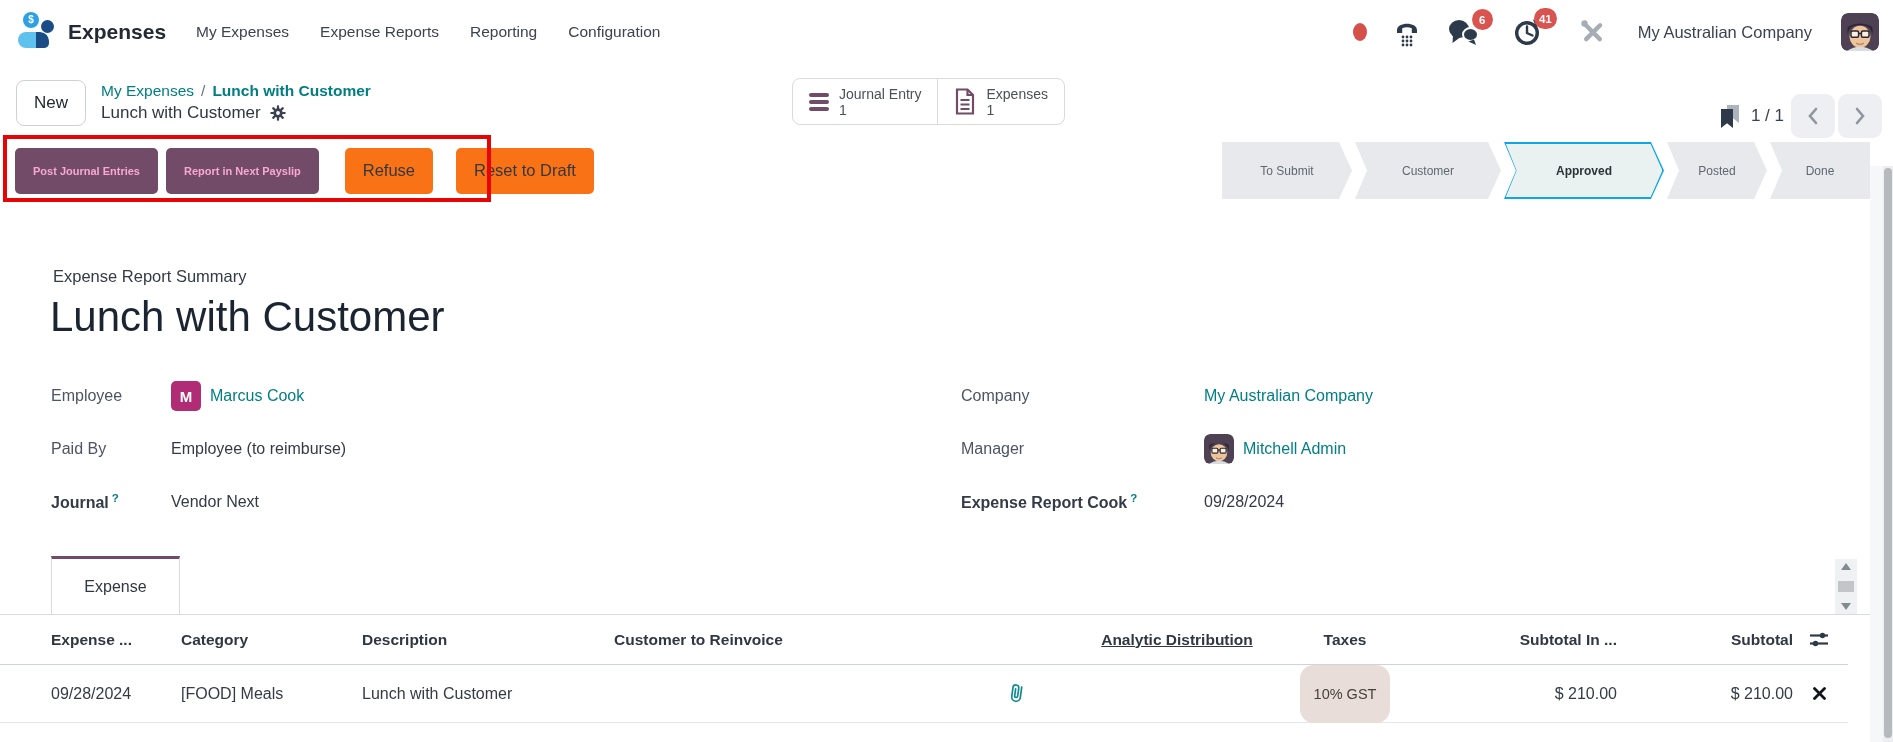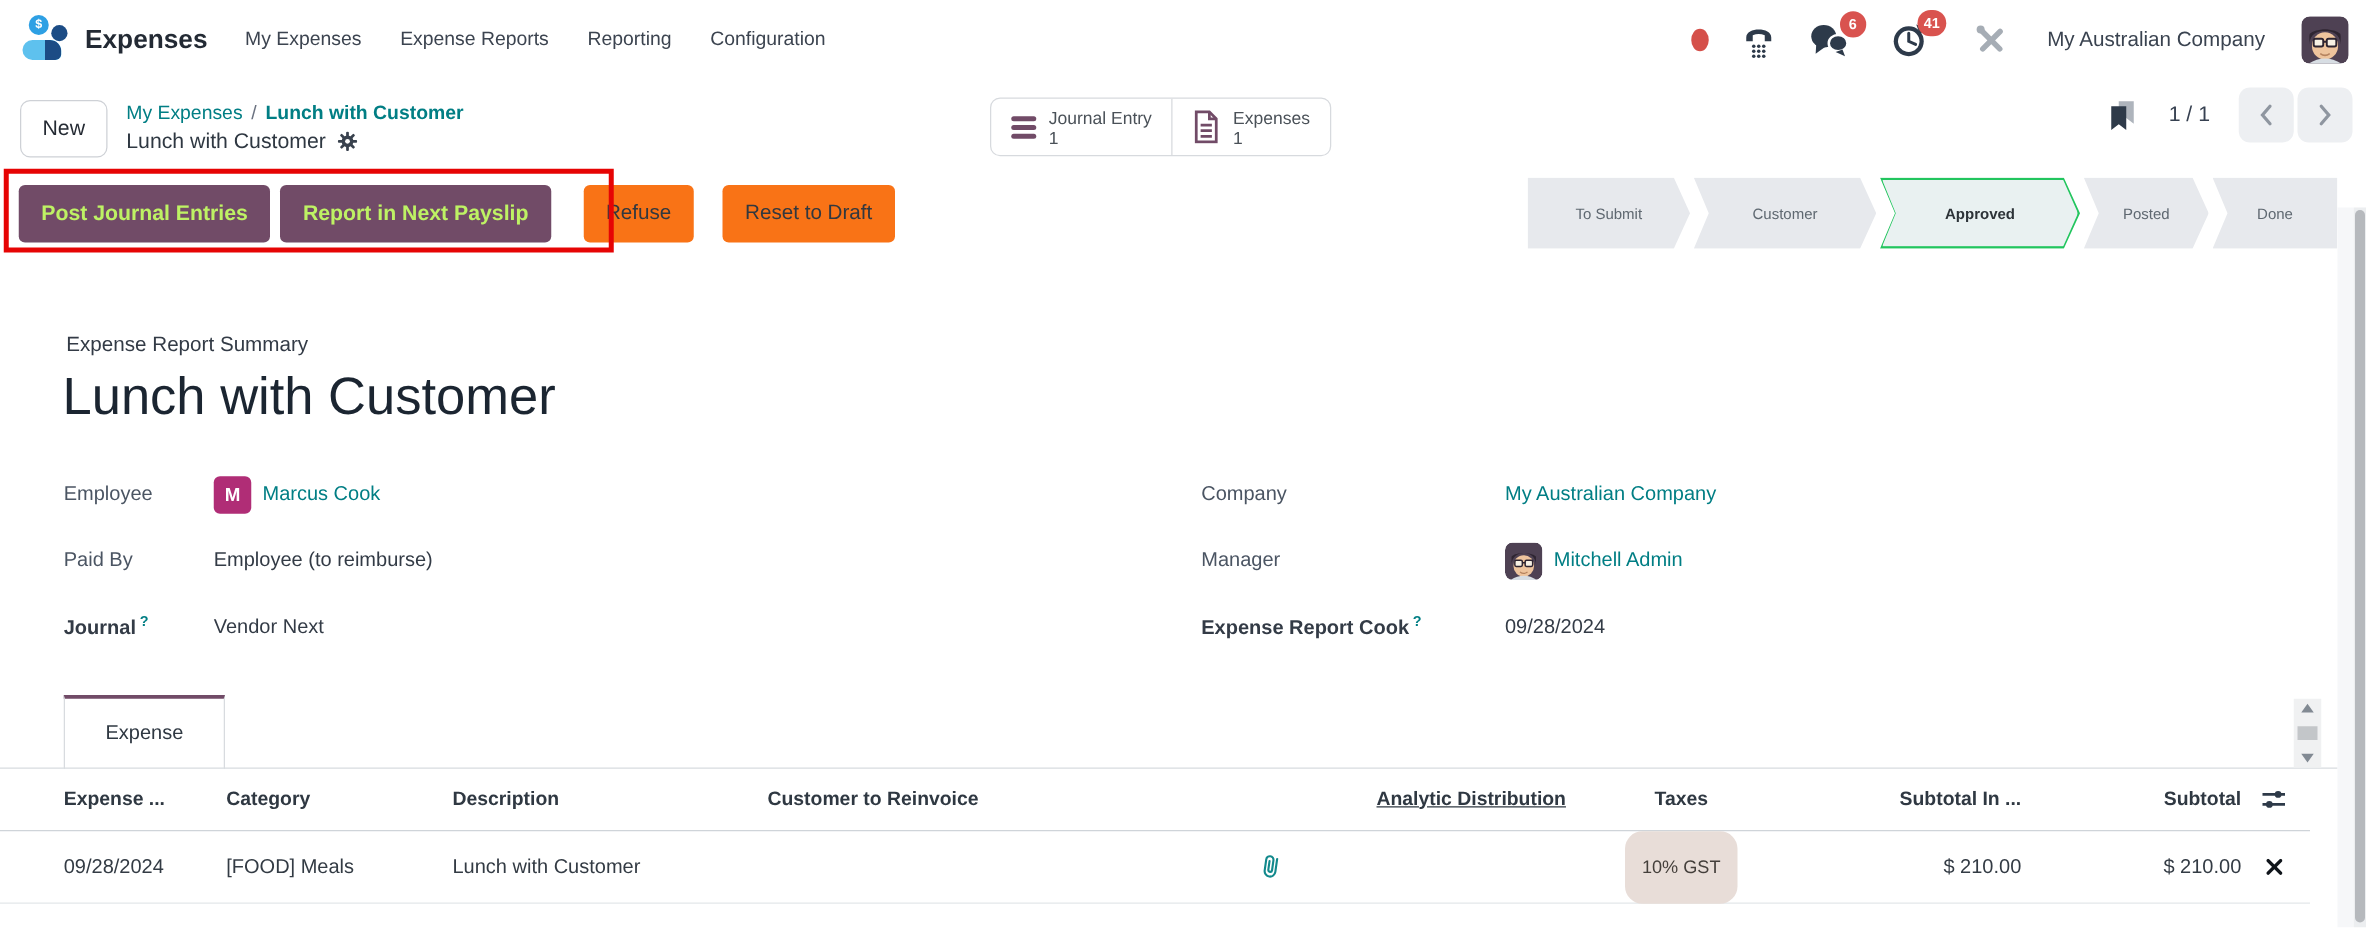--- a/index.html
+++ b/index.html
@@ -35,37 +35,37 @@
   .crumb-current { color:#017e84; font-weight:600; }
   .crumb-line2 { font-size:17px; color:#2f3842; line-height:24px; display:flex; align-items:center; gap:9px; }
   .stat-group { position:absolute; left:792px; top:14px; height:47px; display:flex; border:1px solid #d7dade; border-radius:8px; background:#fff; overflow:hidden; }
   .stat-btn { display:flex; align-items:center; gap:10px; padding:0 16px; cursor:pointer; }
   .stat-btn + .stat-btn { border-left:1px solid #d7dade; }
   .stat-text { display:flex; flex-direction:column; justify-content:center; }
   .stat-label { font-size:14px; color:#4a5158; line-height:16px; }
   .stat-value { font-size:14px; color:#4a5158; line-height:16px; }
   .bars-icon { display:flex; flex-direction:column; gap:3px; }
   .bars-icon i { display:block; width:20px; height:4px; border-radius:2px; background:#714B67; }
-  .cp-right { position:absolute; right:11px; top:6px; display:flex; align-items:center; gap:23px; }
+  .cp-right { position:absolute; right:11px; top:30px; display:flex; align-items:center; gap:7px; }
   .pager-text { font-size:17px; color:#374151; cursor:pointer; }
   .pager-btns { display:flex; gap:3px; }
   .pager-btn { width:44px; height:44px; border:none; border-radius:9px; background:#edeff2; display:flex; align-items:center; justify-content:center; cursor:pointer; }
 
   
   .action-row { position:relative; height:57px; display:flex; align-items:center; background:#fff; }
-  .btn-primary { height:46px; padding:0 18px; background:#714B67; border:none; border-radius:5px; color:#bef264; font-size:17px; font-weight:600; cursor:pointer; font-family:inherit; }
+  .btn-primary { height:46px; padding:0 18px; background:#714B67; border:none; border-radius:5px; color:#f9a8d4; font-size:11px; font-weight:600; cursor:pointer; font-family:inherit; }
   .btn-secondary { height:46px; padding:0 18px; background:#f97316; border:none; border-radius:5px; color:#32383f; font-size:16.5px; cursor:pointer; font-family:inherit; }
   .annotation-box { position:absolute; left:3px; top:-7px; width:488px; height:67px; border:4px solid #e60404; z-index:20; pointer-events:none; }
   .statusbar { position:absolute; left:1222px; top:0; width:648px; height:100%; display:flex; background:#fff; }
   .step { position:relative; display:flex; align-items:center; justify-content:center; background:#e7e9ed; color:#5f6871; font-size:12px; cursor:pointer;
           clip-path:polygon(0 0, calc(100% - 13px) 0, 100% 50%, calc(100% - 13px) 100%, 0 100%, 12px 50%); margin-left:3px; }
   .step:first-child { clip-path:polygon(0 0, calc(100% - 13px) 0, 100% 50%, calc(100% - 13px) 100%, 0 100%); margin-left:0; }
   .step:last-child { clip-path:polygon(0 0, 100% 0, 100% 100%, 0 100%, 12px 50%); }
   .step span { position:relative; z-index:2; }
-  .step.active { background:#22c55e; color:#2d3338; font-weight:700;align-items:center; }
+  .step.active { background:#0ea5e9; color:#2d3338; font-weight:700;align-items:center; }
   .step.active::before { content:''; position:absolute; inset:1.6px; background:#e9f1f1; z-index:1;
           clip-path:polygon(0 0, calc(100% - 12px) 0, 100% 50%, calc(100% - 12px) 100%, 0 100%, 11px 50%); }
   .w1{width:130px}.w2{width:146px}.w3{width:160px}.w4{width:100px}.w5{width:100px}
 
   
   .sheet { position:absolute; left:0; top:221px; width:1870px; height:521px; background:#fff; }
   .summary-label { position:absolute; left:53px; top:46px; font-size:16.5px; color:#333b46; }
   .record-title { position:absolute; left:50px; top:72px; font-size:42px; font-weight:400; color:#1b2531; cursor:text; }
   .fgroup { position:absolute; top:158px; display:flex; flex-direction:column; gap:19px; }
   .fgroup.left { left:51px; } .fgroup.right { left:961px; }

